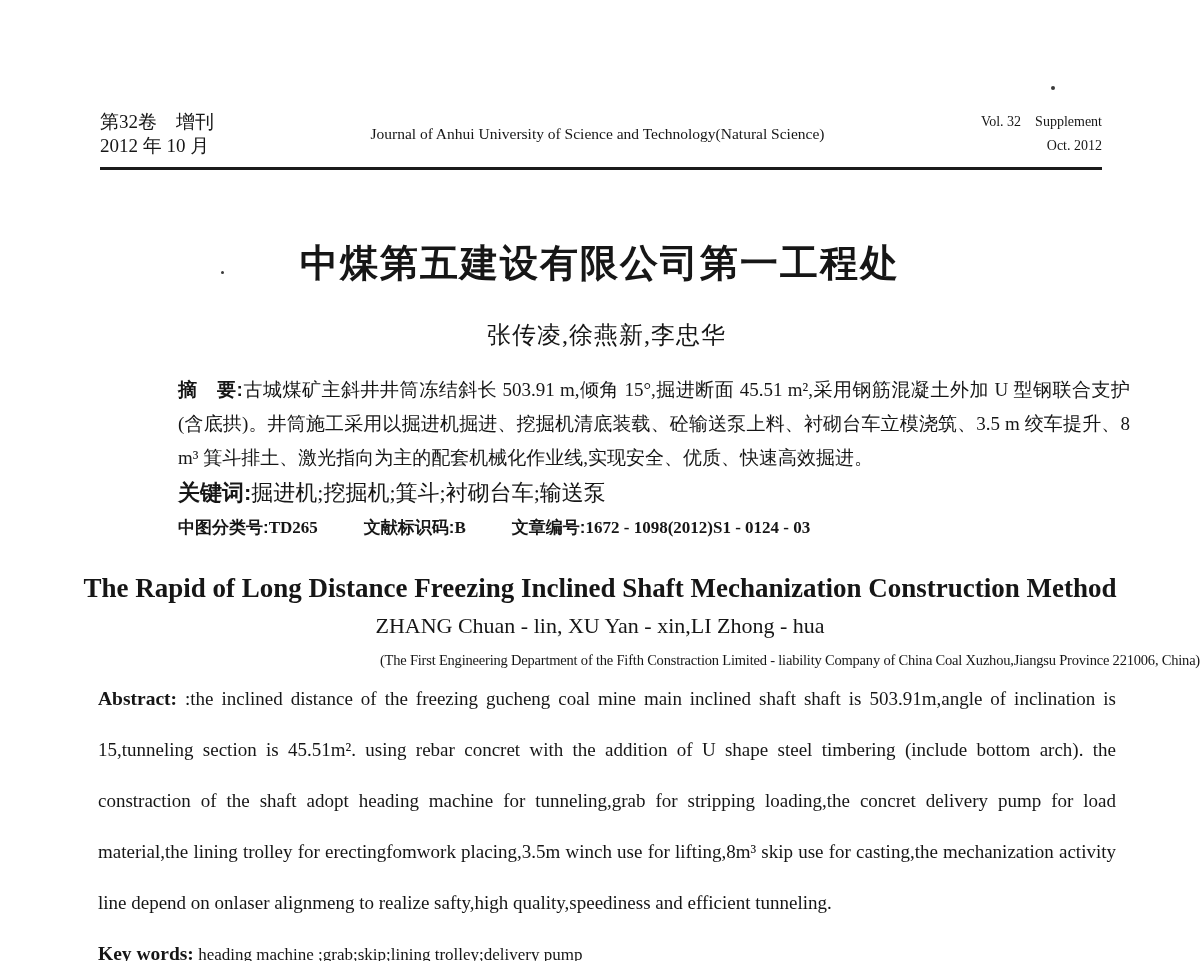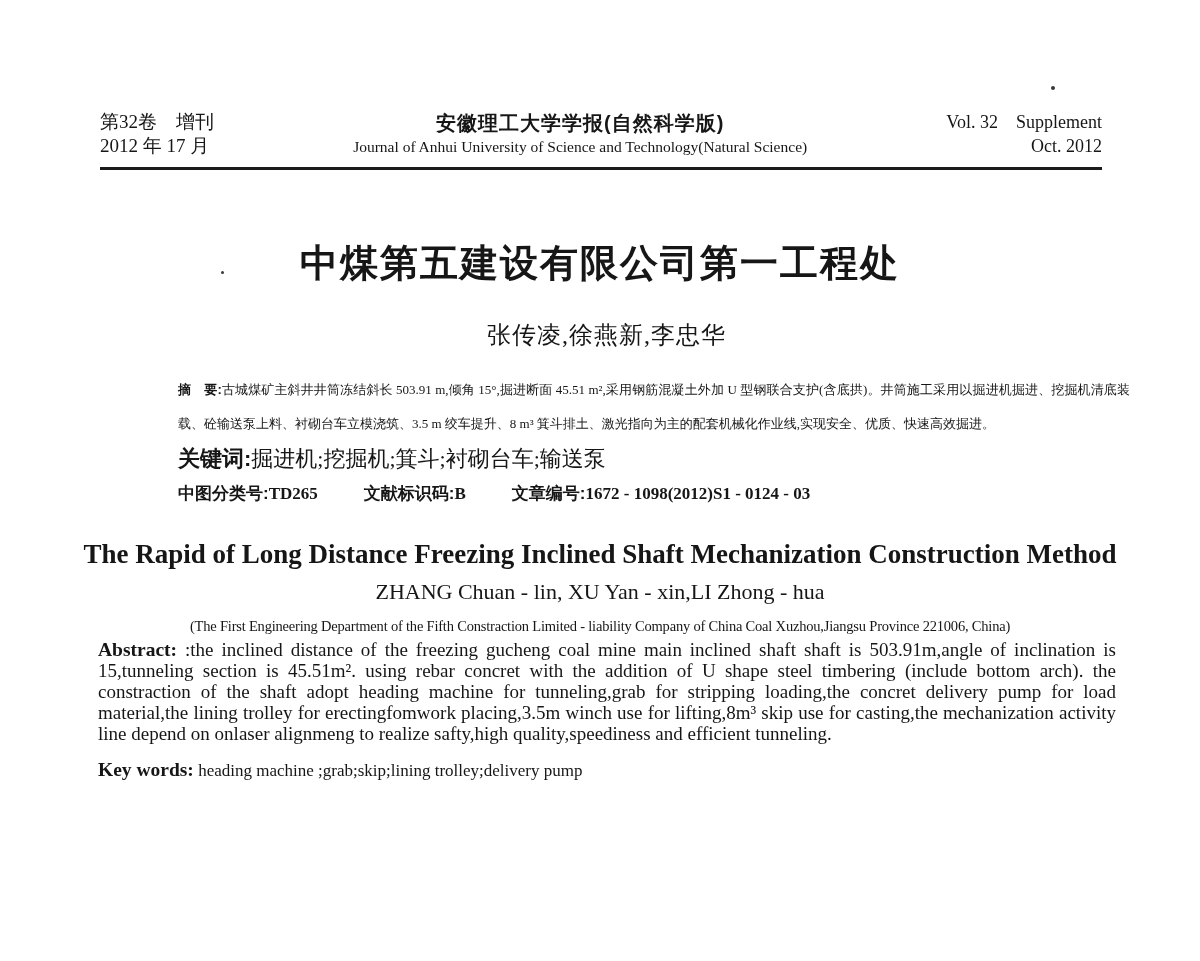--- a/index.html
+++ b/index.html
@@ -22,21 +22,21 @@
     margin: 110px 98px 0 100px;
     gap: 39px;
   }
   .rh-left { text-align: left; font-size: 19px; line-height: 24px; white-space: nowrap; }
   .rh-center { text-align: center; }
   .rh-center .cn {
     font-family: "Liberation Sans", "DejaVu Sans", sans-serif;
     font-weight: 700; font-size: 20px; line-height: 25px; letter-spacing: 1px;
   }
   .rh-center .en { font-size: 15.5px; line-height: 22px; }
-  .rh-right { text-align: right; font-size: 18px; line-height: 24px; white-space: nowrap; }
+  .rh-right { text-align: right; font-size: 14px; line-height: 24px; white-space: nowrap; }
   .head-rule {
     margin: 9px 98px 0 100px;
     border: 0;
     border-top: 3.5px solid #1b1b1b;
     height: 0;
   }
   
   .title-cn {
     margin-top: 68px;
     text-align: center;
@@ -53,21 +53,21 @@
     padding-left: 13px;
   }
   .affil-cn {
     margin-top: 17px;
     text-align: center;
     font-size: 16.5px;
   }
   .abstract-cn {
     margin: 22px 70px 0 178px;
     width: 952px;
-    font-size: 13px;
+    font-size: 19px;
     line-height: 34px;
     text-align: justify;
   }
   .label-hei {
     font-family: "Liberation Sans", "DejaVu Sans", sans-serif;
     font-weight: 700;
   }
   .keywords-cn {
     margin: 2px 70px 0 178px;
     width: 952px;
@@ -90,30 +90,30 @@
     font-size: 27px;
     line-height: 32px;
   }
   .authors-en {
     margin-top: 9px;
     text-align: center;
     font-size: 22px;
   }
   .affil-en {
     margin-top: 13px;
-    text-align: center;
+    text-align: right;
     font-size: 14.5px;
     letter-spacing: -0.2px;
     white-space: nowrap;
   }
   .abstract-en {
     margin: 4px 88px 0 98px;
     width: 1018px;
     font-size: 19px;
-    line-height: 21px;
+    line-height: 51px;
     text-align: justify;
   }
   .abstract-en .label-en { font-weight: 700; font-size: 19.5px; }
   .keywords-en {
     margin: 15px 88px 0 98px;
     font-size: 17px;
   }
   .keywords-en .label-en { font-weight: 700; font-size: 19.5px; }
   
   .speck { position: absolute; background: #3a3a3a; border-radius: 50%; }
@@ -124,24 +124,23 @@
 <body>
 
 <div class="page">
 
   <div class="speck speck-1"></div>
   <div class="speck speck-2"></div>
 
   <div class="running-head">
     <div class="rh-left">
       <div>第32卷　增刊</div>
-      <div>2012 年 17 月</div>
+      <div>2012 年 10 月</div>
     </div>
     <div class="rh-center">
-      <div class="cn">安徽理工大学学报(自然科学版)</div>
       <div class="en">Journal of Anhui University of Science and Technology(Natural Science)</div>
     </div>
     <div class="rh-right">
       <div>Vol. 32　Supplement</div>
       <div>Oct. 2012</div>
     </div>
   </div>
   <hr class="head-rule">
 
   <h1 class="title-cn">中煤第五建设有限公司第一工程处</h1>

